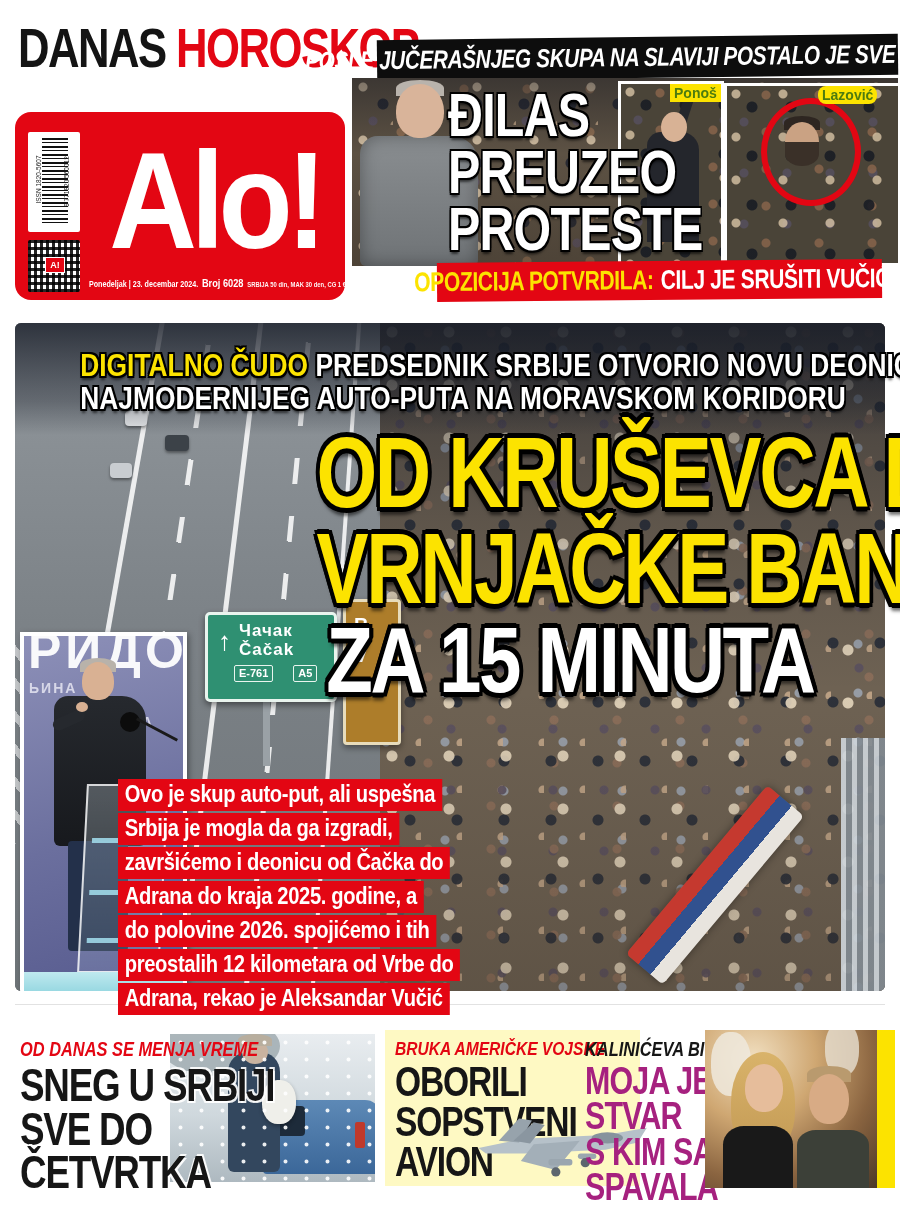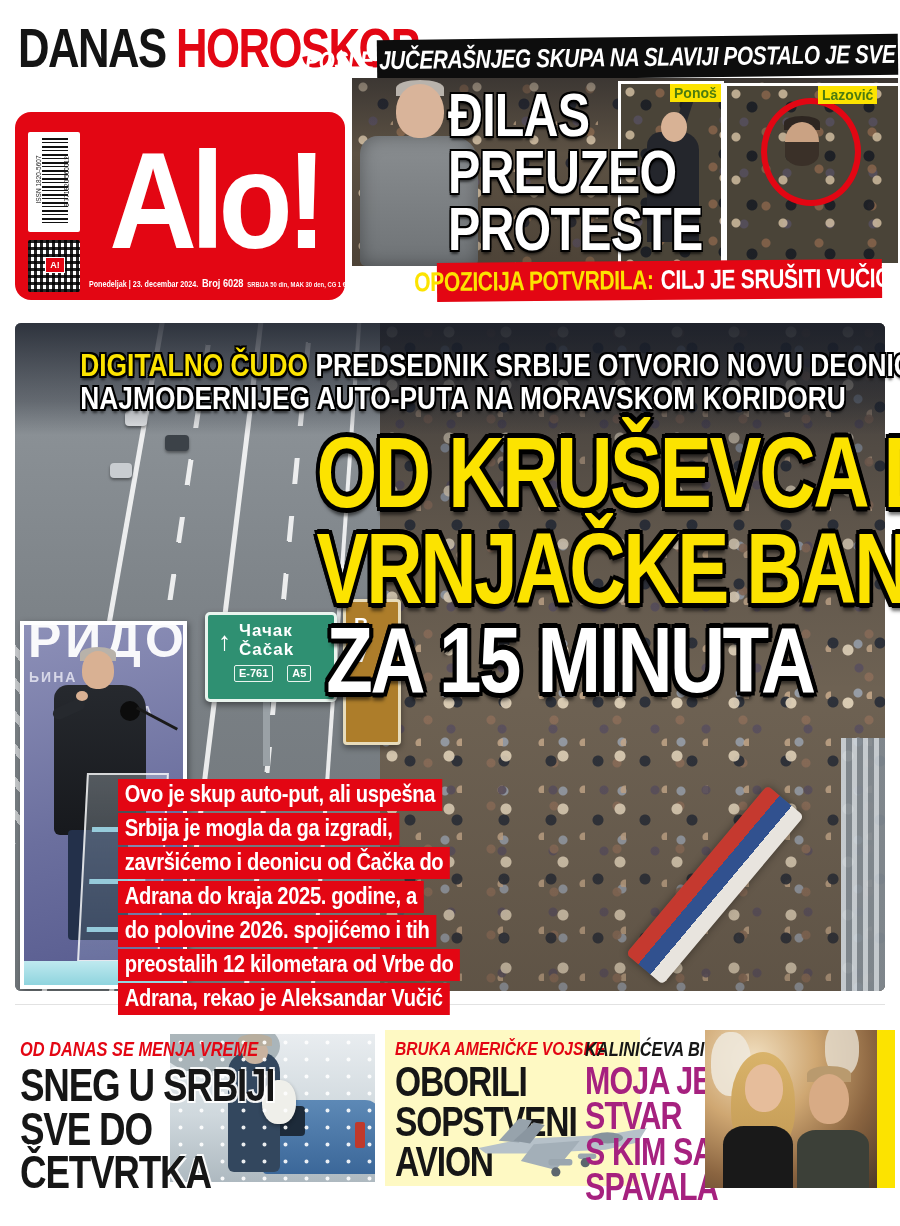--- a/index.html
+++ b/index.html
@@ -69,21 +69,21 @@
   .ponos-head{position:absolute;left:40px;top:28px;width:26px;height:30px;background:#d8b295;border-radius:50%;}
   .ponos-arm{position:absolute;left:58px;top:6px;width:10px;height:48px;background:#24262c;transform:rotate(18deg);border-radius:5px;}
   .ponos-phone{position:absolute;left:62px;top:-2px;width:8px;height:14px;background:#e8e8e8;border-radius:2px;}
   .photo-lazovic{left:372px;top:5px;width:171px;height:177px;}
   .laz-head{position:absolute;left:58px;top:36px;width:34px;height:40px;background:#caa283;border-radius:50% 50% 42% 42%;}
   .laz-beard{position:absolute;left:58px;top:56px;width:34px;height:24px;background:#3a3028;border-radius:0 0 50% 50%;}
   .laz-hair{position:absolute;left:57px;top:30px;width:36px;height:14px;background:#2e2621;border-radius:50% 50% 0 0;}
   .red-circle{position:absolute;left:34px;top:12px;width:88px;height:96px;border:6px solid #e30613;border-radius:50%;}
   .photo-label{position:absolute;background:#fce300;color:#4d7c0f;font-weight:bold;font-size:14px;
       padding:0 4px;line-height:18px;}
-  .label-ponos{left:318px;top:6px;} .label-lazovic{left:466px;top:8px;}
+  .label-ponos{left:318px;top:6px;} .label-lazovic{left:466px;top:8px;border-radius:8px;}
 
   .dilas-headline{left:448px;top:86px;color:#fff;font-weight:bold;font-size:62px;line-height:.92;
       letter-spacing:-1px;transform:scaleX(.78);transform-origin:left top;z-index:5;}
 
   .oppo-banner{left:437px;top:261px;width:445px;height:39px;background:#e30613;display:flex;
       align-items:center;justify-content:center;transform:rotate(-.5deg);z-index:6;}
   .oppo-banner .inner{display:flex;gap:9px;transform:scaleX(.78);white-space:nowrap;
       font-weight:bold;font-size:27px;letter-spacing:-.5px;}
   .oppo-hl{color:#fce300;} .oppo-rest{color:#fff;}
 
@@ -130,29 +130,29 @@
   .hl-line{transform:scaleX(.78);transform-origin:center;white-space:nowrap;letter-spacing:-3px;}
   .hl-yellow{color:#fce300;font-size:100px;}
   .hl-white{color:#fff;font-size:93px;transform:scaleX(.82);}
 
   
   .green-sign{position:absolute;left:190px;top:289px;width:126px;height:84px;background:#2f9072;
       border:3px solid #e9f4ee;border-radius:5px;box-shadow:0 3px 6px rgba(0,0,0,.45);color:#fff;z-index:2;}
   .gs-row{display:flex;align-items:center;gap:8px;padding:7px 0 0 10px;}
   .gs-arrow{font-size:26px;line-height:1;}
   .gs-names{font-weight:bold;font-size:17px;line-height:1.1;letter-spacing:1px;}
-  .gs-badges{display:flex;gap:14px;padding:6px 0 0 26px;}
+  .gs-badges{display:flex;gap:20px;padding:6px 0 0 26px;}
   .gs-badge{border:1.5px solid #e9f4ee;font-size:11px;font-weight:bold;padding:0 4px;line-height:15px;border-radius:2px;}
   .sign-post{position:absolute;left:248px;top:373px;width:7px;height:70px;background:#9aa1a6;z-index:1;}
   .ochre-sign{position:absolute;left:328px;top:276px;width:58px;height:146px;background:#ad7d2a;
       border:3px solid #e7dcbc;border-radius:4px;color:#fff;font-weight:bold;font-size:20px;
       padding:8px 0 0 8px;box-sizing:border-box;line-height:1.5;z-index:2;box-shadow:0 3px 6px rgba(0,0,0,.4);}
 
   
-  .vucic{position:absolute;left:5px;top:298px;width:159px;height:360px;border:4px solid #fff;
+  .vucic{position:absolute;left:5px;top:309px;width:159px;height:360px;border:4px solid #fff;
       background:linear-gradient(165deg,#8d90b8 0,#6b6f9e 55%,#565a8e 100%);overflow:hidden;z-index:3;
       box-shadow:2px 2px 6px rgba(0,0,0,.35);}
   .v-big{position:absolute;left:4px;top:-14px;color:#fff;font-weight:bold;font-size:50px;letter-spacing:4px;opacity:.95;}
   .v-s1{position:absolute;left:5px;top:44px;color:#e6e6f2;font-size:14px;font-weight:bold;letter-spacing:2px;opacity:.85;}
   .v-s2{position:absolute;left:102px;top:78px;color:#e6e6f2;font-size:14px;font-weight:bold;letter-spacing:1px;opacity:.85;}
   .v-head{position:absolute;left:58px;top:26px;width:32px;height:38px;background:#d9b193;border-radius:50% 50% 44% 44%;}
   .v-hair{position:absolute;left:56px;top:22px;width:36px;height:14px;background:#b8b2aa;border-radius:50% 50% 0 0;}
   .v-body{position:absolute;left:30px;top:60px;width:92px;height:150px;background:linear-gradient(180deg,#26292e,#17191d);
       border-radius:14px 24px 6px 6px;}
   .v-arm{position:absolute;left:28px;top:78px;width:34px;height:12px;background:#26292e;transform:rotate(-24deg);border-radius:6px;}

